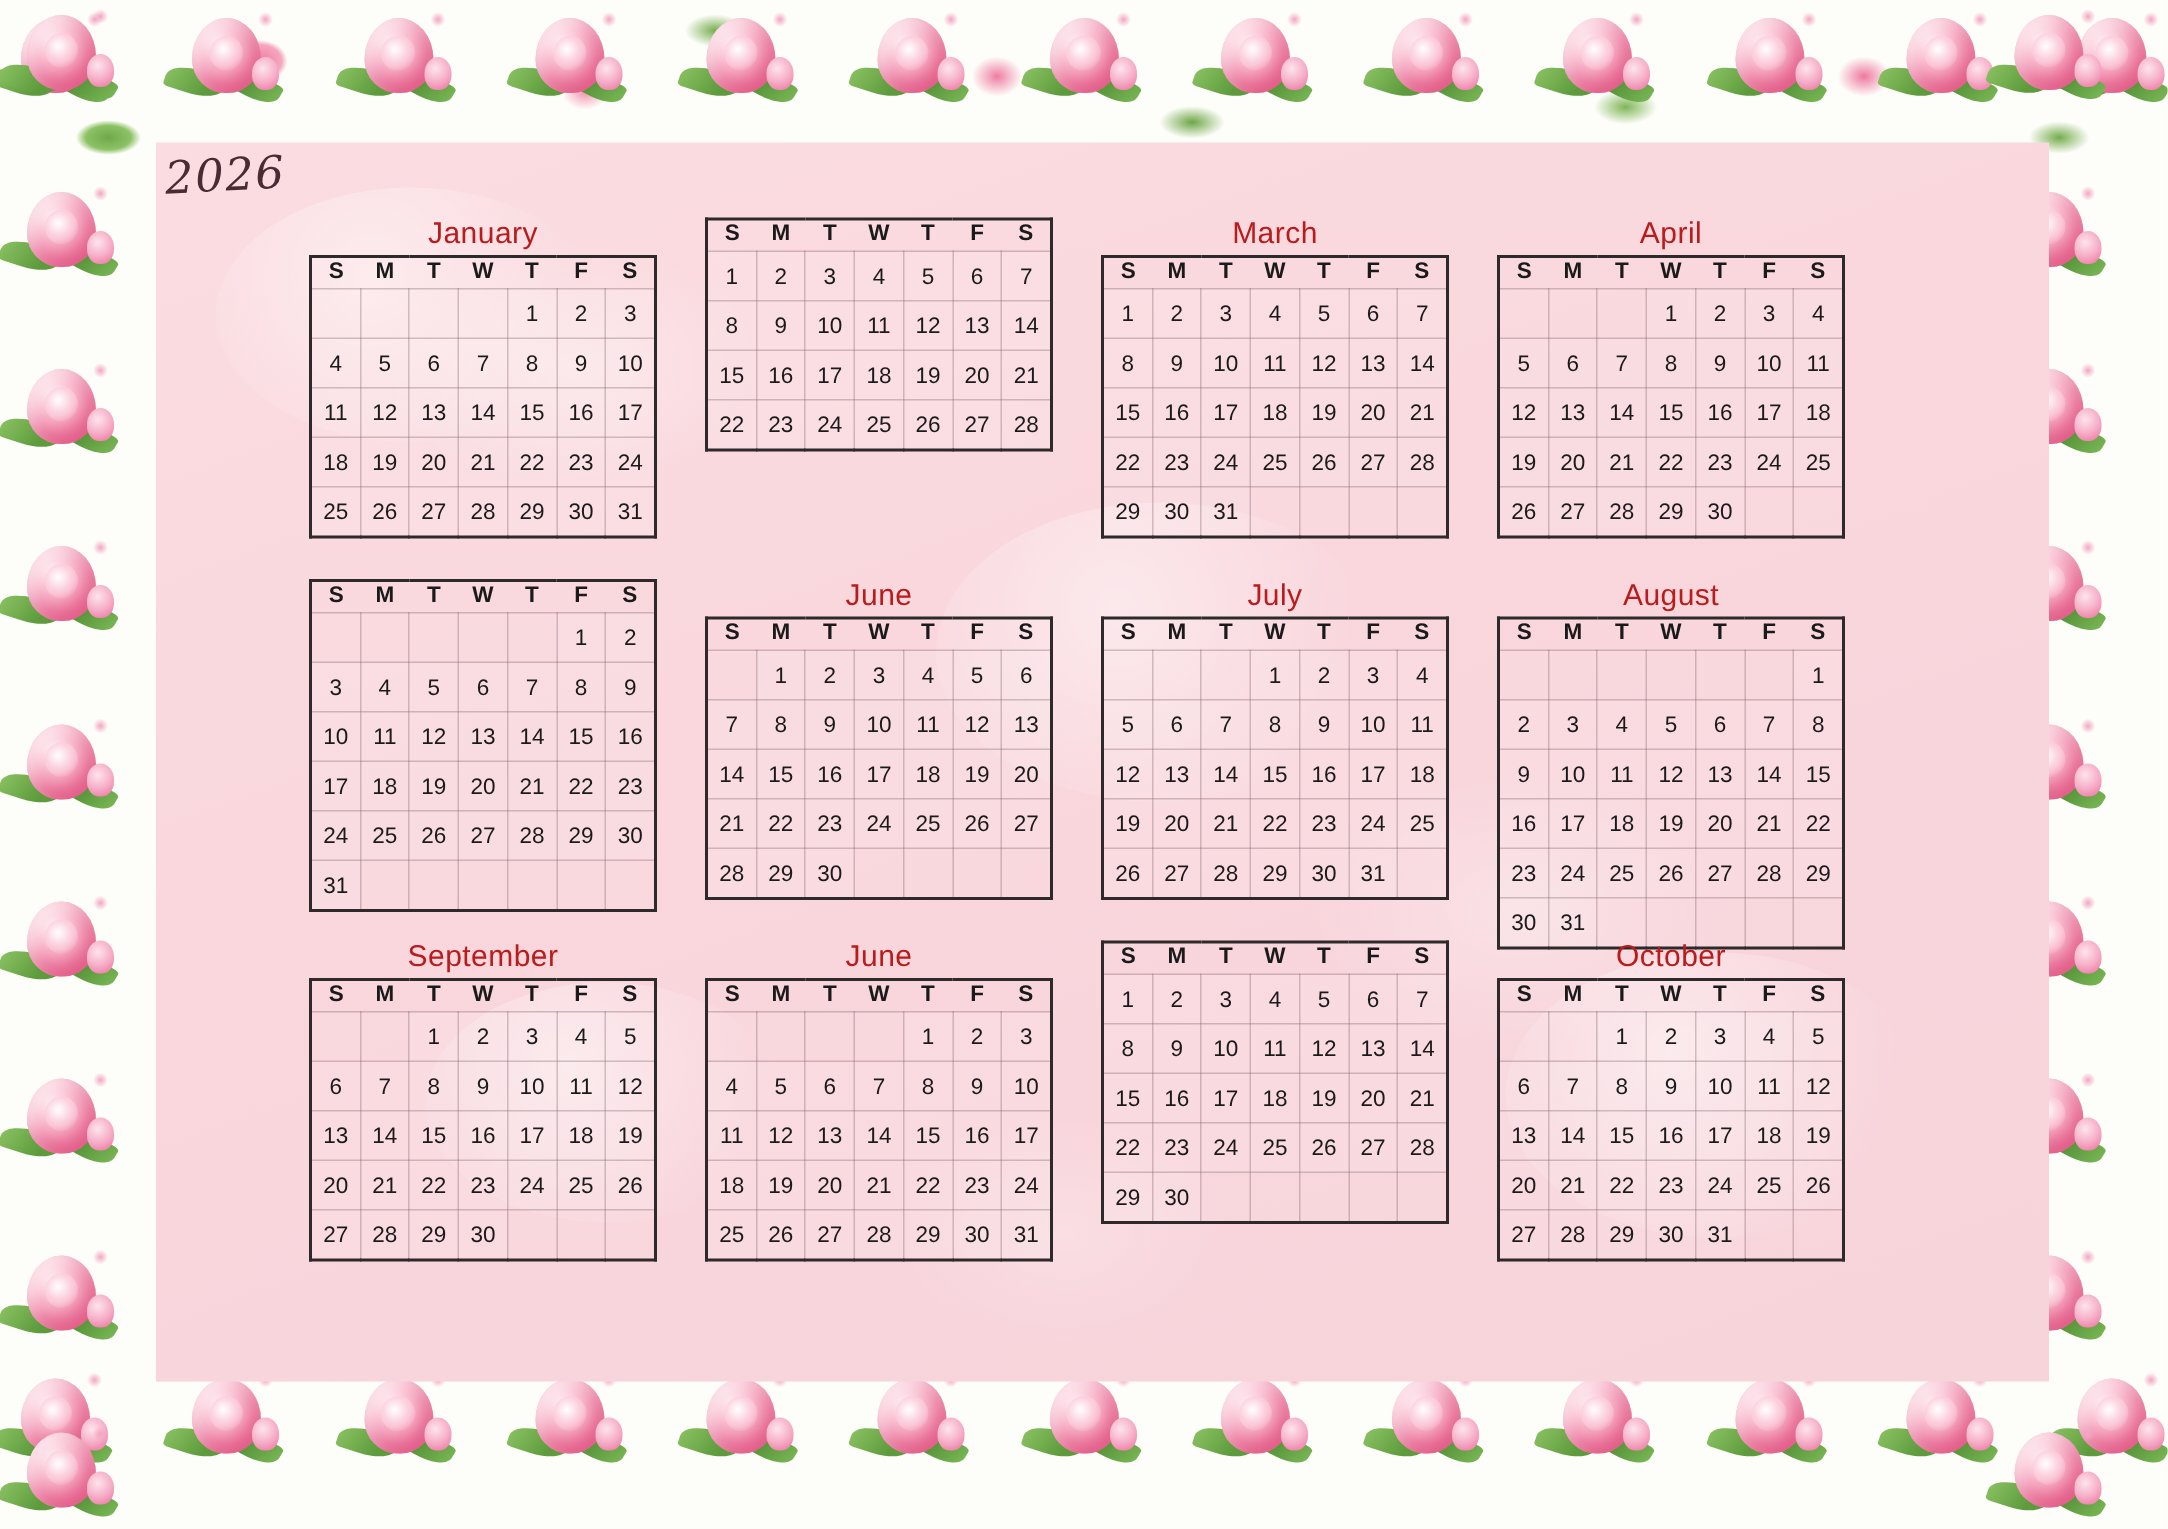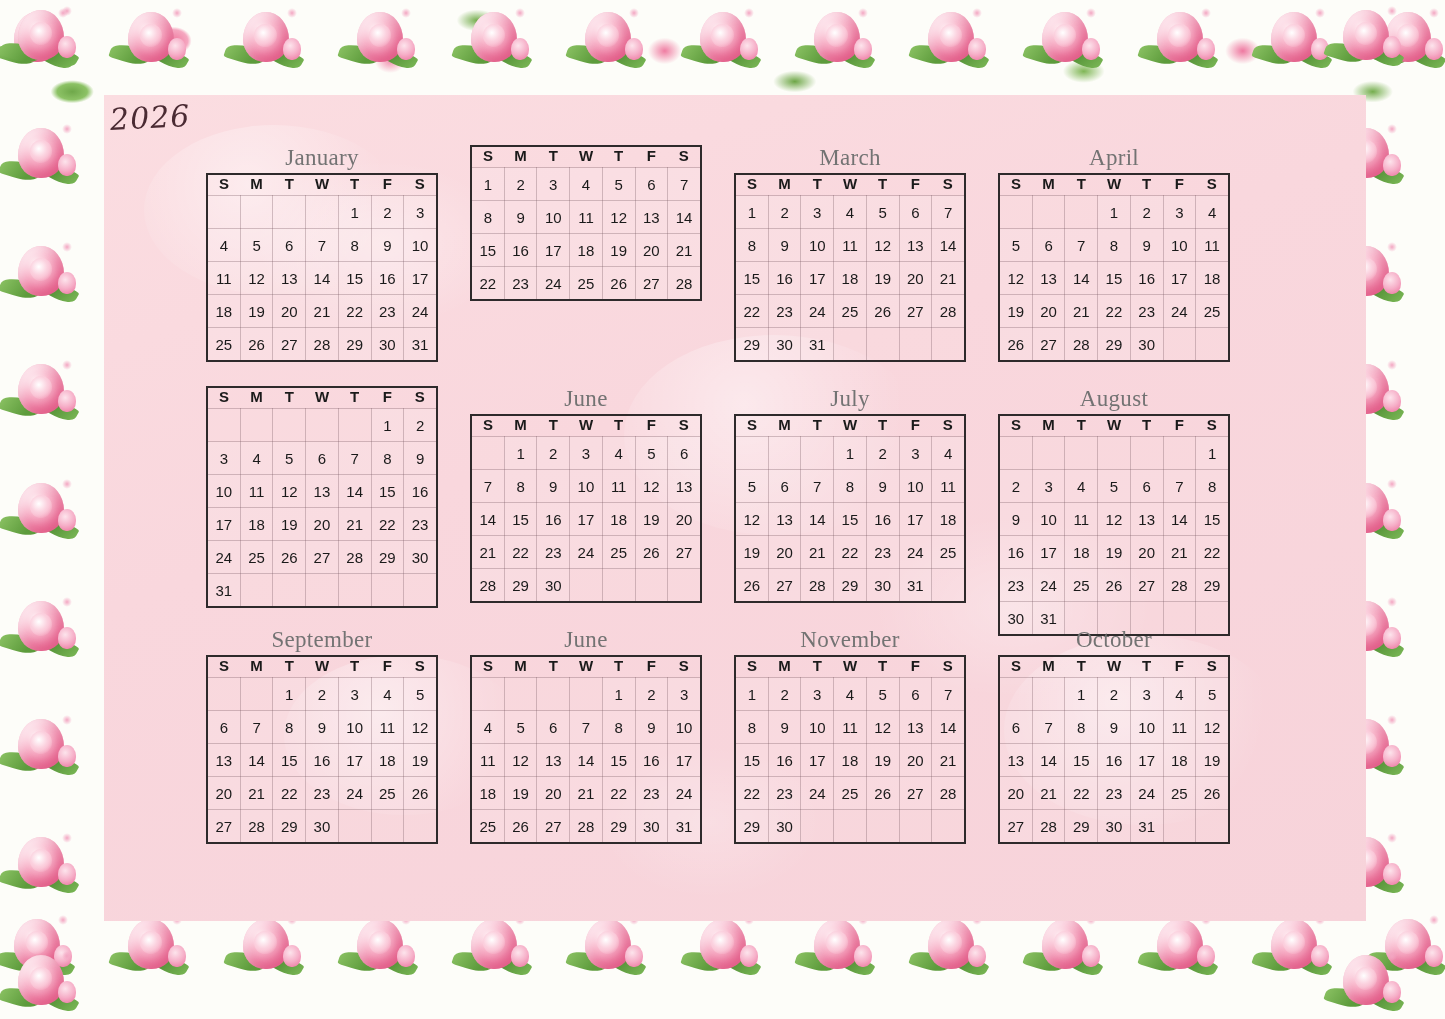--- a/index.html
+++ b/index.html
@@ -160,23 +160,23 @@
     grid-template-columns: repeat(4, 264px);
     grid-template-rows: repeat(3, 241px);
     column-gap: 0px;
     row-gap: 0px;
   }
   .month {
     width: 264px;
   }
   .month-name {
     text-align: center;
-    font-family: Liberation Serif, serif;
-    font-size: 23px;
-    color: #737373;
+    font-family: Liberation Sans, sans-serif;
+    font-size: 20px;
+    color: #b91c1c;
     margin-bottom: 2px;
     letter-spacing: 0.3px;
   }
   table.cal {
     border-collapse: collapse;
     margin: 0 auto;
     width: 232px;
   }
   table.cal th {
     font-size: 15px;
@@ -1173,21 +1173,20 @@
               <td>27</td>
               <td>28</td>
               <td>29</td>
               <td>30</td>
               <td>31</td>
             </tr>
           </tbody>
         </table>
       </div>
       <div class="month">
-        <div class="month-name">November</div>
         <table class="cal">
           <thead>
             <tr>
               <th>S</th>
               <th>M</th>
               <th>T</th>
               <th>W</th>
               <th>T</th>
               <th>F</th>
               <th>S</th>

